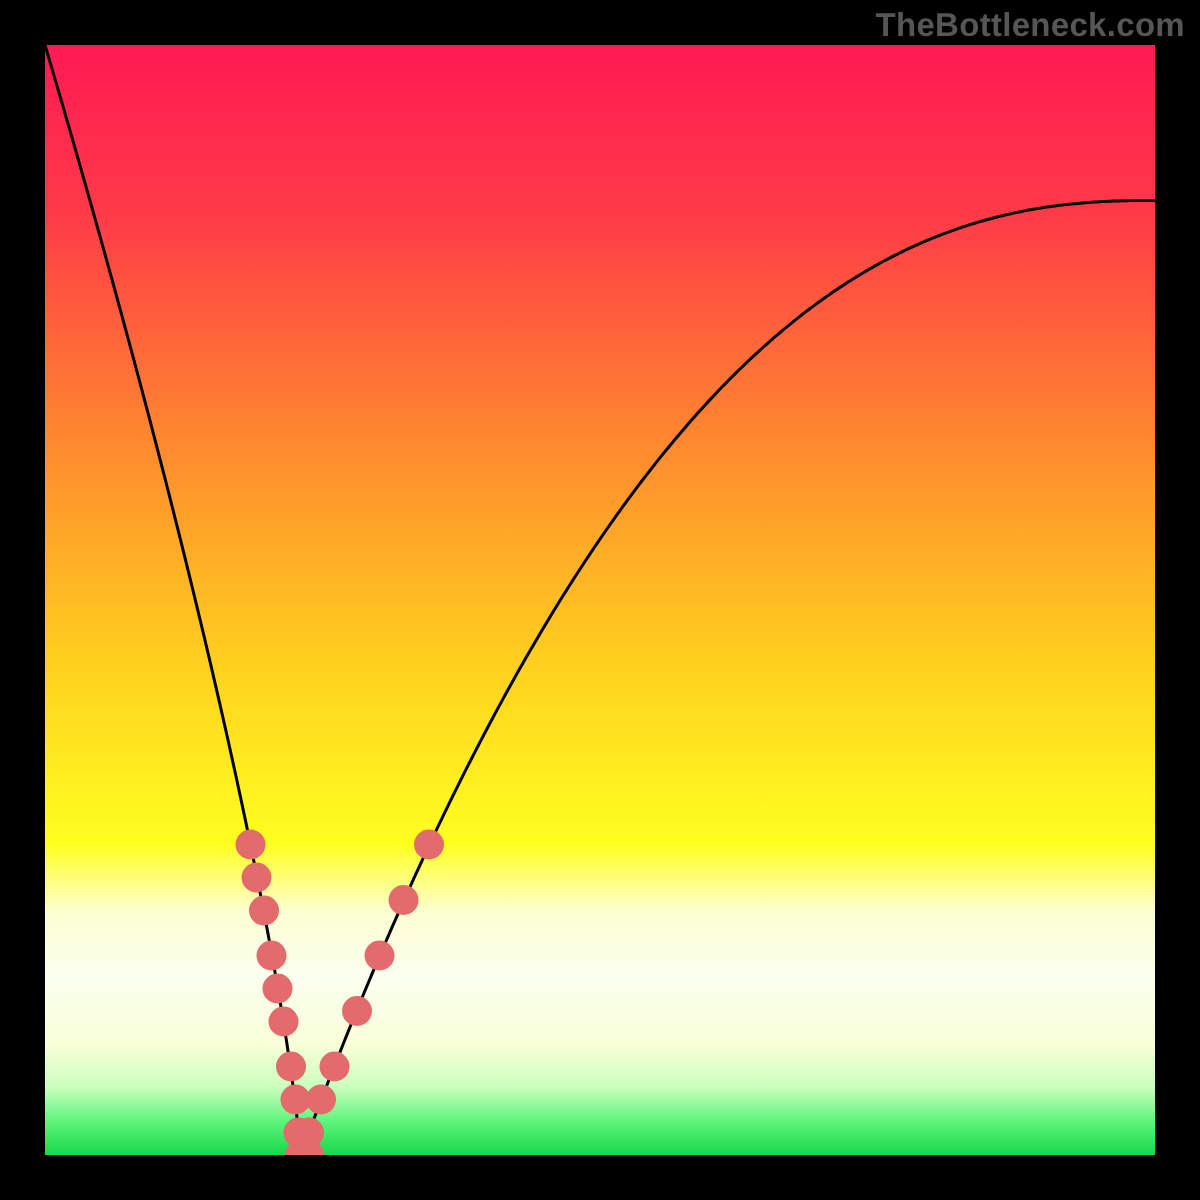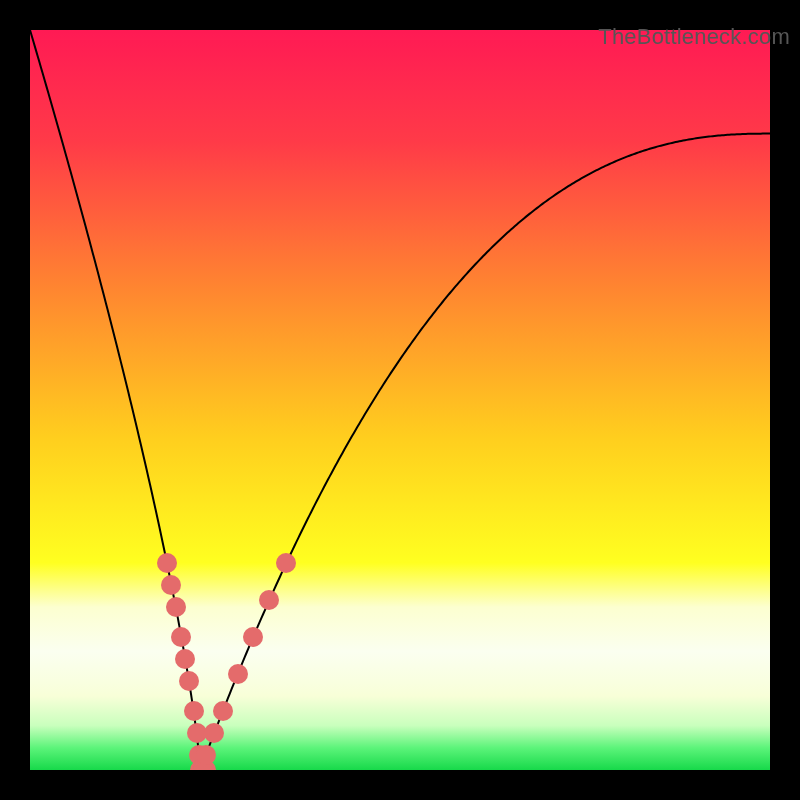--- a/index.html
+++ b/index.html
@@ -50,23 +50,22 @@
   .marker {
     position: absolute;
     border-radius: 50%;
     transform: translate(-50%, -50%);
   }
   .watermark {
     position: absolute;
     top: 4px;
     right: 10px;
     font-size: 22px;
-    font-weight: 400;
+    font-weight: 700;
     letter-spacing: 0.2px;
-    margin-top: 20px;
   }
 </style>
 </head>
 <body>
 
 <div class="frame">
 
   <div class="plot-area">
 
     <svg class="gradient-bg" viewBox="0 0 740 740" preserveAspectRatio="none">

